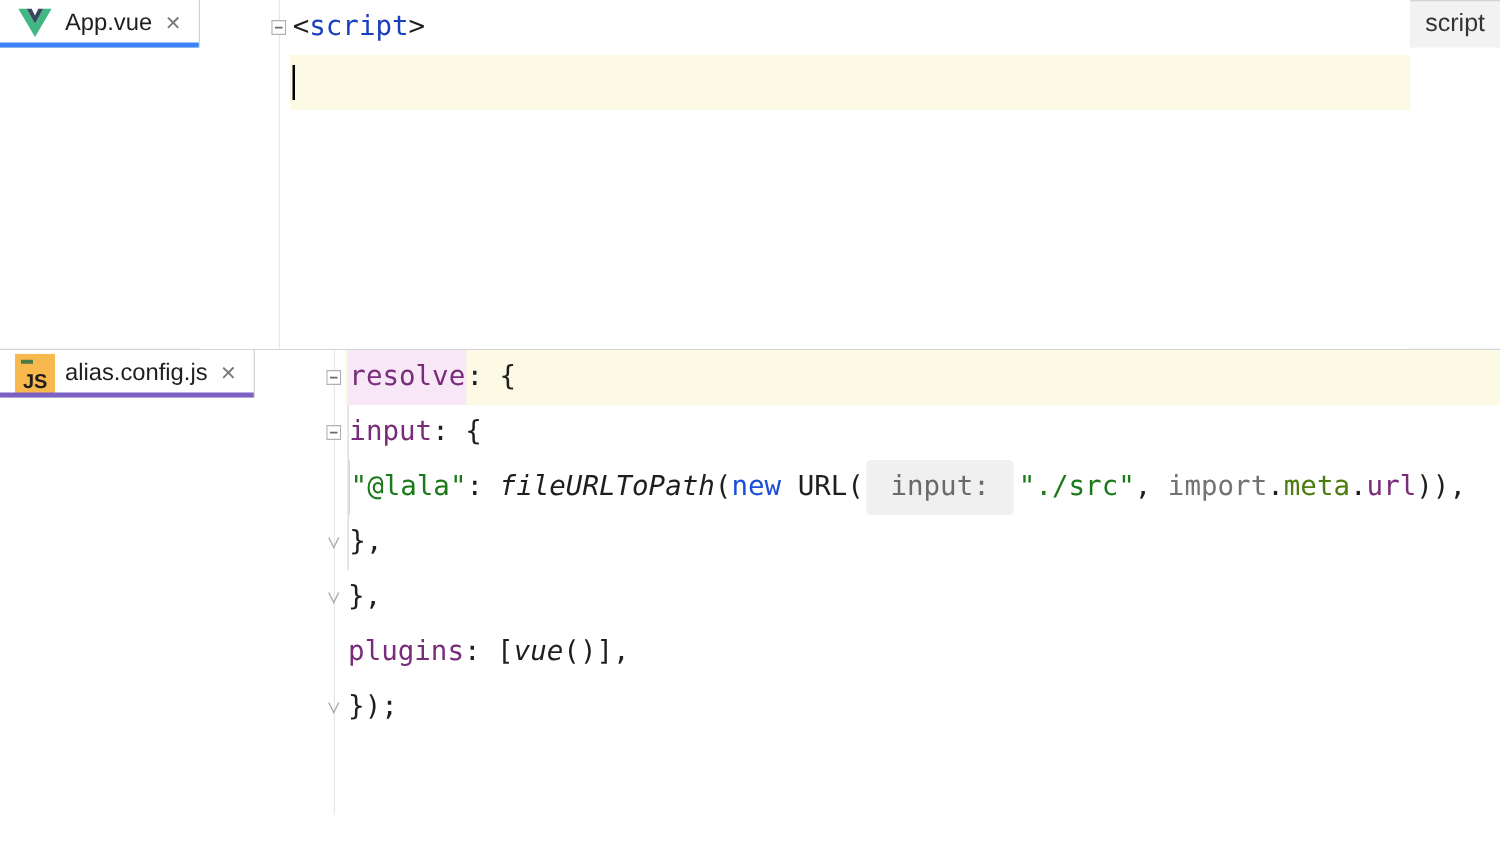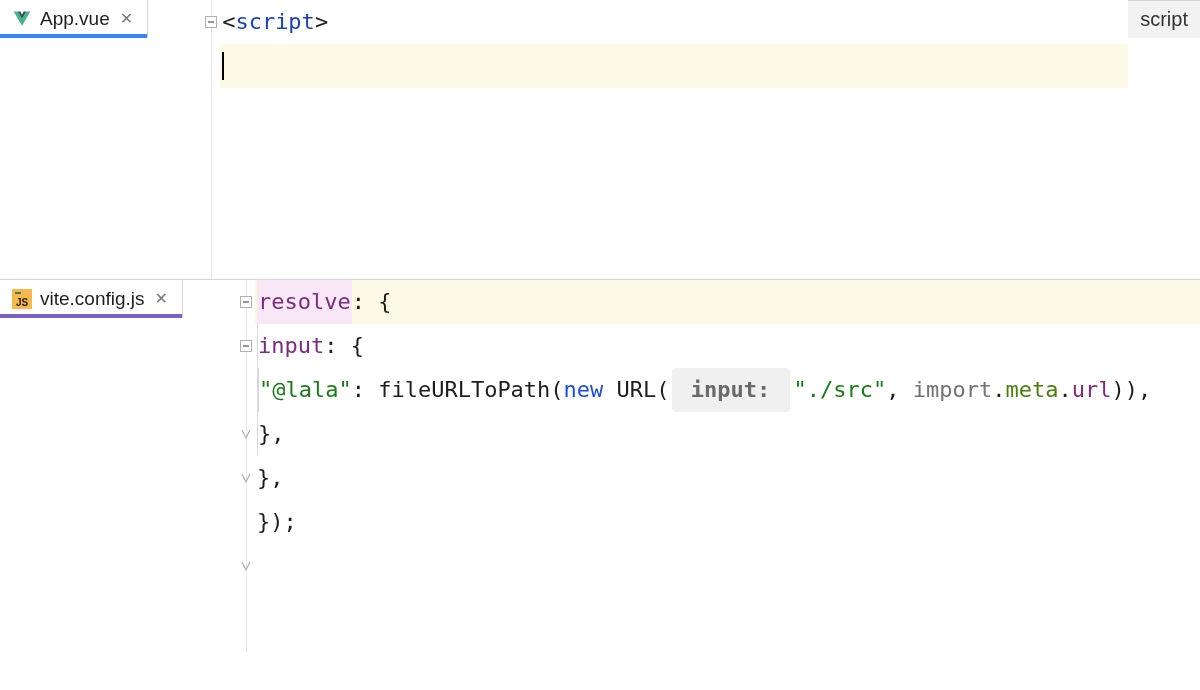--- a/index.html
+++ b/index.html
@@ -4,47 +4,47 @@
 <style>
   * { box-sizing: border-box; margin: 0; padding: 0; }
   html, body { width: 1200px; height: 690px; overflow: hidden; font-family: -apple-system, BlinkMacSystemFont, "Segoe UI", sans-serif; background: #fff; }
   .pane { display: flex; }
   .top-pane { height: 280px; border-bottom: 1px solid #d4d4d4; }
   .breadcrumb-bar { height: 38px; background: #f2f2f2; border-top: 1px solid #d4d4d4; display: flex; align-items: center; padding: 0 12px; font-size: 20px; color: #333; }
   .bottom-pane { height: 372px; }
   
   .tab-bar { height: 38px; background: #f2f2f2; border-bottom: 1px solid #d4d4d4; display: flex; align-items: stretch; }
   .tab { display: flex; align-items: center; gap: 8px; padding: 0 14px 0 12px; background: #fff; border-right: 1px solid #d4d4d4; font-size: 19px; color: #1e1e1e; position: relative; cursor: pointer; }
-  .tab .icon-slot { width: 20px; height: 20px; display: flex; align-items: center; justify-content: flex-start; }
+  .tab .icon-slot { width: 32px; height: 20px; display: flex; align-items: center; justify-content: flex-start; }
   .tab .close-x { color: #7a7a7a; font-size: 16px; padding-left: 2px; cursor: pointer; }
   .tab-underline-blue { position: absolute; left: 0; right: 0; bottom: -1px; height: 4px; background: #3b82f6; }
   .tab-underline-purple { position: absolute; left: 0; right: 0; bottom: -1px; height: 4px; background: #7b61c5; }
   
   .editor-body { flex: 1; display: flex; background: #fff; position: relative; }
   .gutter { width: 72px; background: #fff; position: relative; }
   .gutter-divider { position: absolute; top: 0; bottom: 0; right: 8px; width: 1px; background: #e8e8e8; }
   .fold-col { position: absolute; right: 0; top: 0; bottom: 0; width: 16px; }
   .fold-mark { position: absolute; width: 14px; height: 14px; display: flex; align-items: center; justify-content: center; }
   .fold-mark svg { width: 12px; height: 12px; }
   .code-col { flex: 1; font-family: "SF Mono", Menlo, Consolas, monospace; font-size: 22px; line-height: 44px; color: #1e1e1e; position: relative; }
   .code-line { height: 44px; display: flex; align-items: center; white-space: pre; padding-left: 2px; }
   .hl-line { background: #fcf9e4; }
   .caret { display: inline-block; width: 2px; height: 28px; background: #000; vertical-align: middle; }
   
   .c-tag { color: #1a3fbf; }
   .c-key { color: #7a2c7a; }
   .c-keybg { background: #f7e7f7; padding: 0 1px; }
   .c-str { color: #1a7a1a; }
-  .c-fn  { color: #1e1e1e; }
+  .c-fn  { font-style: italic; color: #1e1e1e; }
   .c-kw  { color: #1d4ed8; }
   .c-imp { color: #737373; }
   .c-meta { color: #4d7c0f; }
   .c-url { color: #7a2c7a; }
   .c-punc { color: #1e1e1e; }
-  .hint-box { background: #f0f0f0; border-radius: 4px; padding: 0 6px; color: #6a6a6a; font-style: normal; margin: 0 4px 0 2px; font-weight: bold; }
+  .hint-box { background: #f0f0f0; border-radius: 4px; padding: 0 6px; color: #6a6a6a; font-style: normal; margin: 0 4px 0 2px; }
   
   .indent-guide { display:inline-block; border-left: 1px solid #d8d8d8; height: 100%; }
 </style>
 </head>
 <body>
 
 <div class="pane top-pane">
   <div class="tab-bar">
     <div class="tab">
       <span class="icon-slot">
@@ -83,21 +83,21 @@
 <div class="pane bottom-pane">
   <div class="tab-bar">
     <div class="tab">
       <span class="icon-slot">
         <svg viewBox="0 0 20 20">
             <rect width="20" height="20" fill="#f7b84e"></rect>
             <path d="M3 3 L9 3 L9 5 L3 5 Z" fill="#4a7a4a"></path>
             <text x="4" y="17" font-size="10" font-family="sans-serif" fill="#1e1e1e" font-weight="bold">JS</text>
           </svg>
       </span>
-      <span>vite.config.js</span>
+      <span>alias.config.js</span>
       <span class="close-x">✕</span>
       <div class="tab-underline-purple"></div>
     </div>
   </div>
   <div class="editor-body">
     <div class="gutter">
       <div class="gutter-divider"></div>
       <div class="fold-col">
         <div class="fold-mark" style="top:15px;">
             <svg viewBox="0 0 12 12">
@@ -127,16 +127,17 @@
             </svg>
           </div>
       </div>
     </div>
     <div class="code-col">
       <div class="code-line hl-line">  <span class="c-key c-keybg">resolve</span><span>: {</span></div>
       <div class="code-line">  <span class="indent-guide"></span>  <span class="c-key">input</span><span>: {</span></div>
       <div class="code-line">  <span class="indent-guide"></span>  <span class="indent-guide"></span>  <span class="c-str">"@lala"</span><span>: </span><span class="c-fn">fileURLToPath</span><span>(</span><span class="c-kw">new </span><span>URL</span><span>(</span><span class="hint-box"> input: </span><span class="c-str">"./src"</span><span>, </span><span class="c-imp">import</span><span>.</span><span class="c-meta">meta</span><span>.</span><span class="c-url">url</span><span>)),</span></div>
       <div class="code-line">  <span class="indent-guide"></span>  <span>},</span></div>
       <div class="code-line">  <span>},</span></div>
+      <div class="code-line">  <span class="c-key">plugins</span><span>: [</span><span class="c-fn">vue</span><span>()</span><span>],</span></div>
       <div class="code-line"><span>});</span></div>
     </div>
   </div>
 </div>
 
 </body></html>

